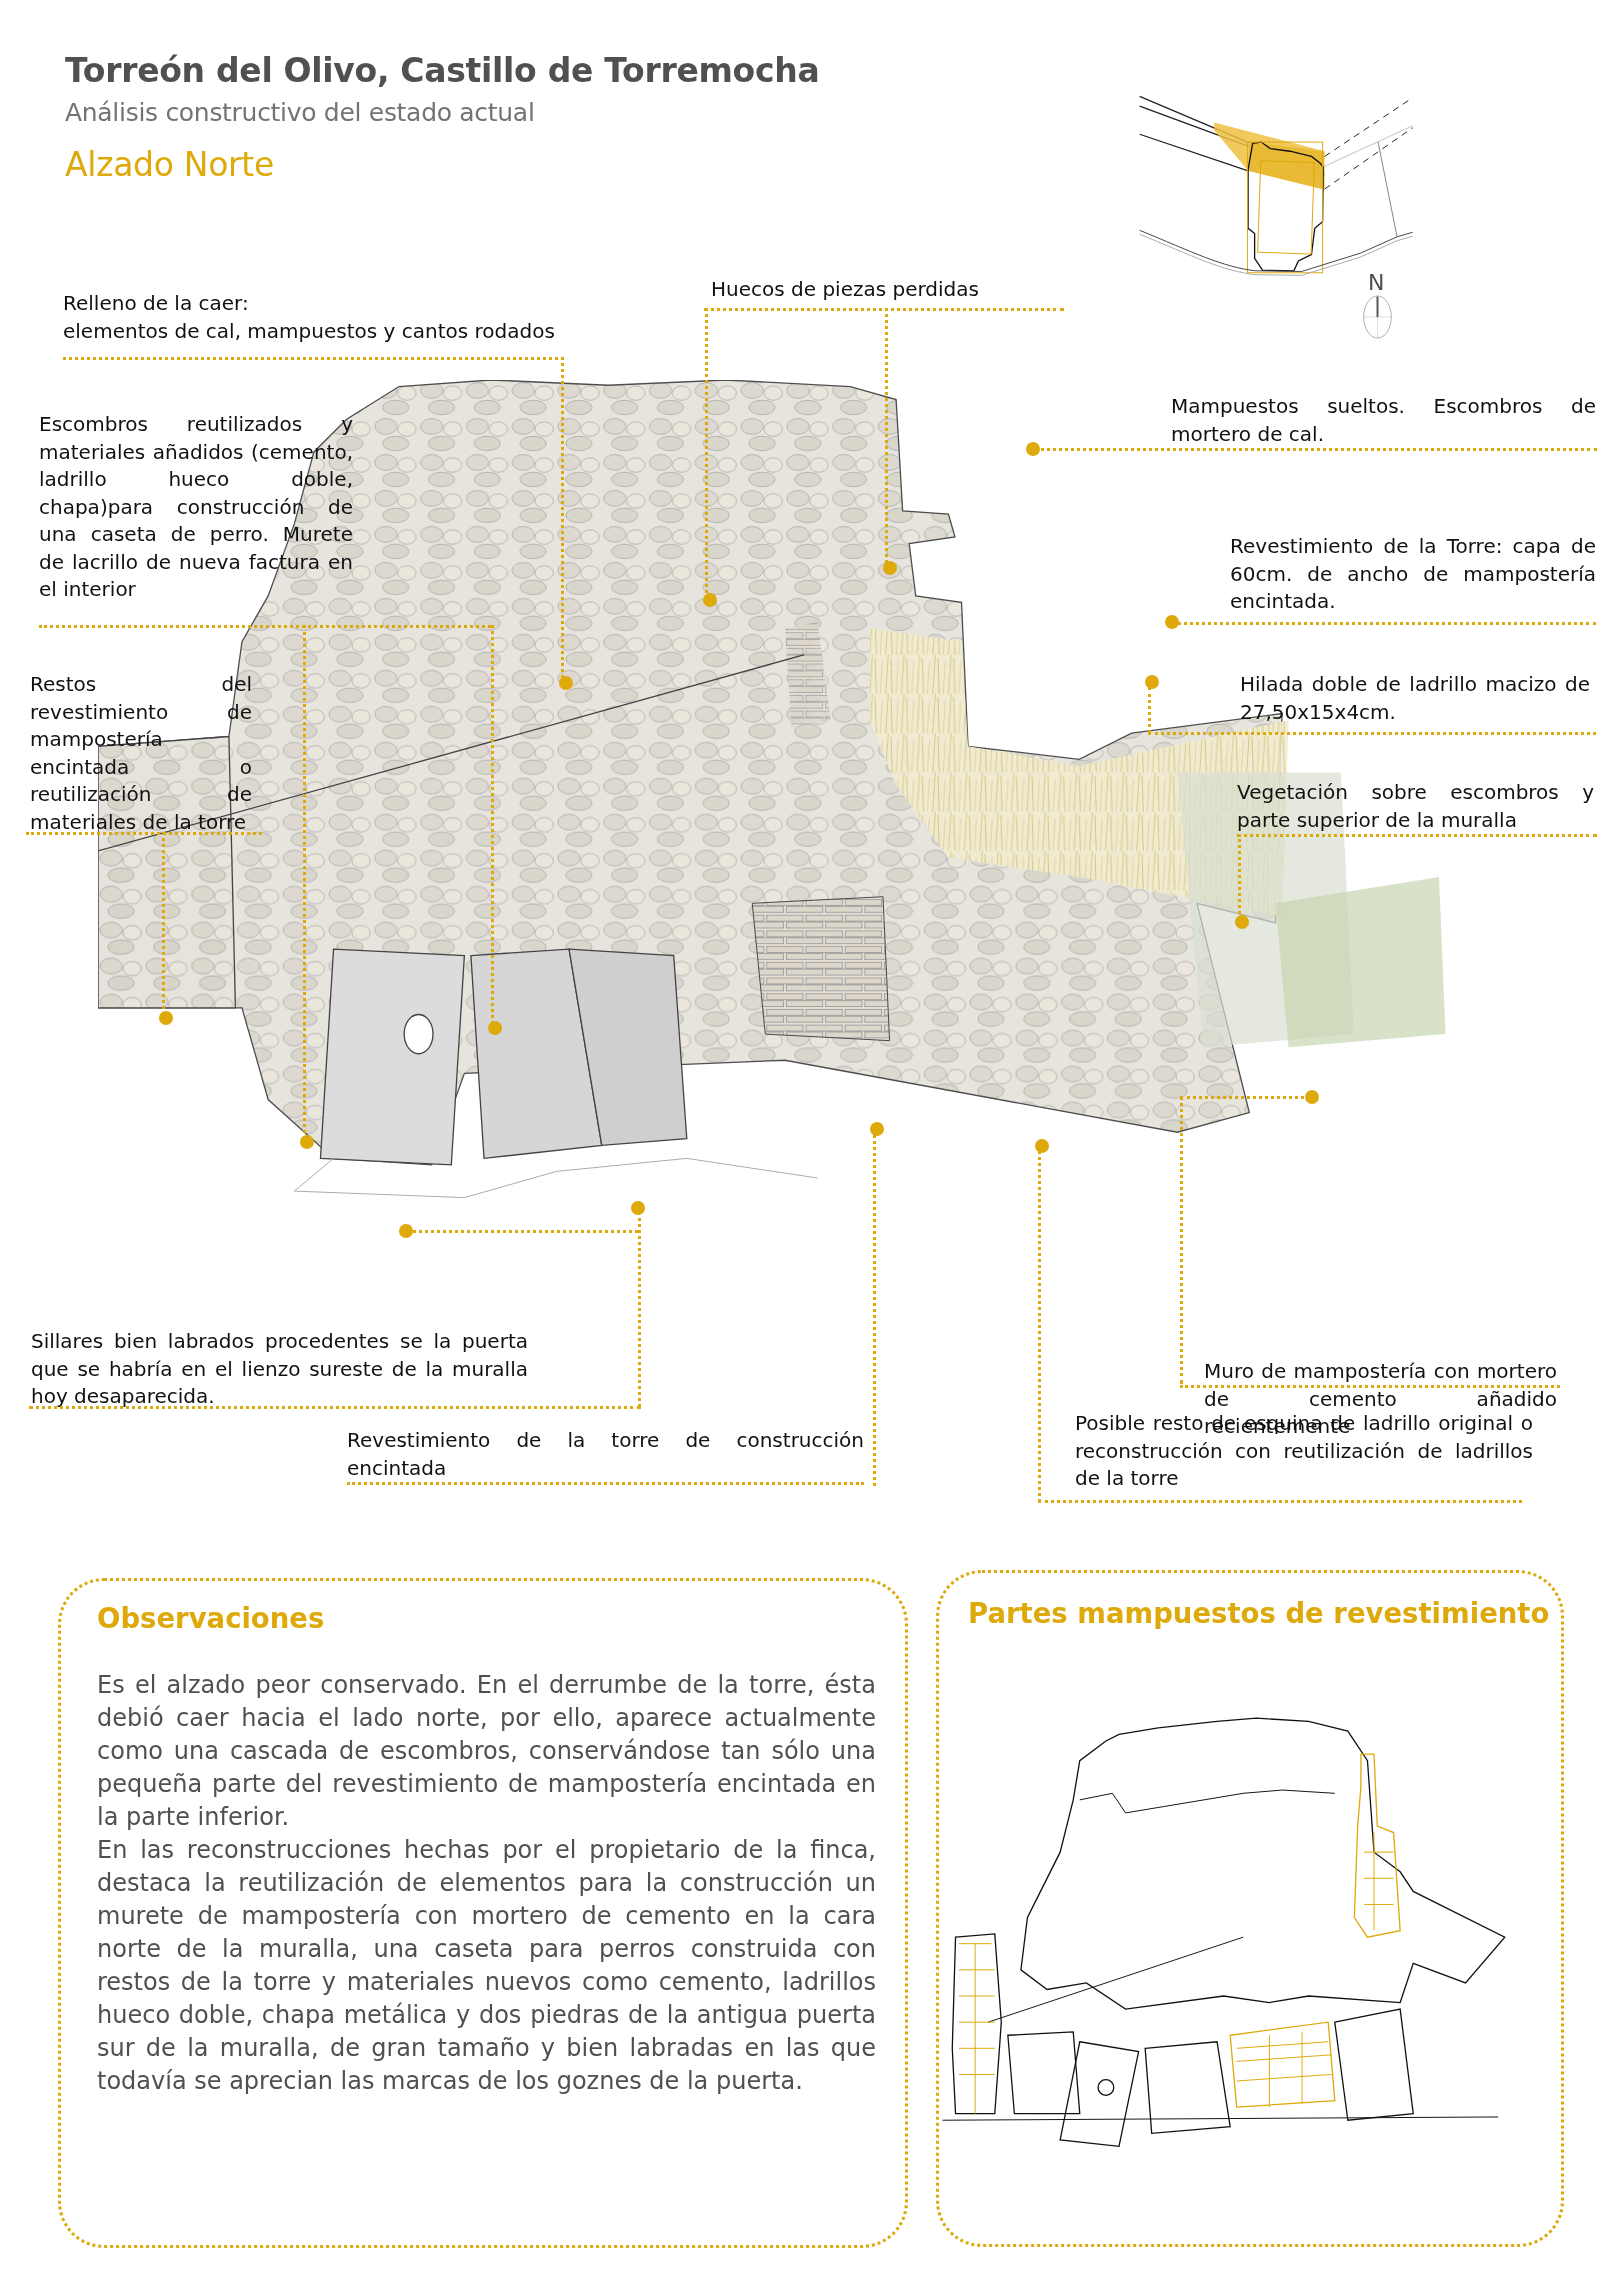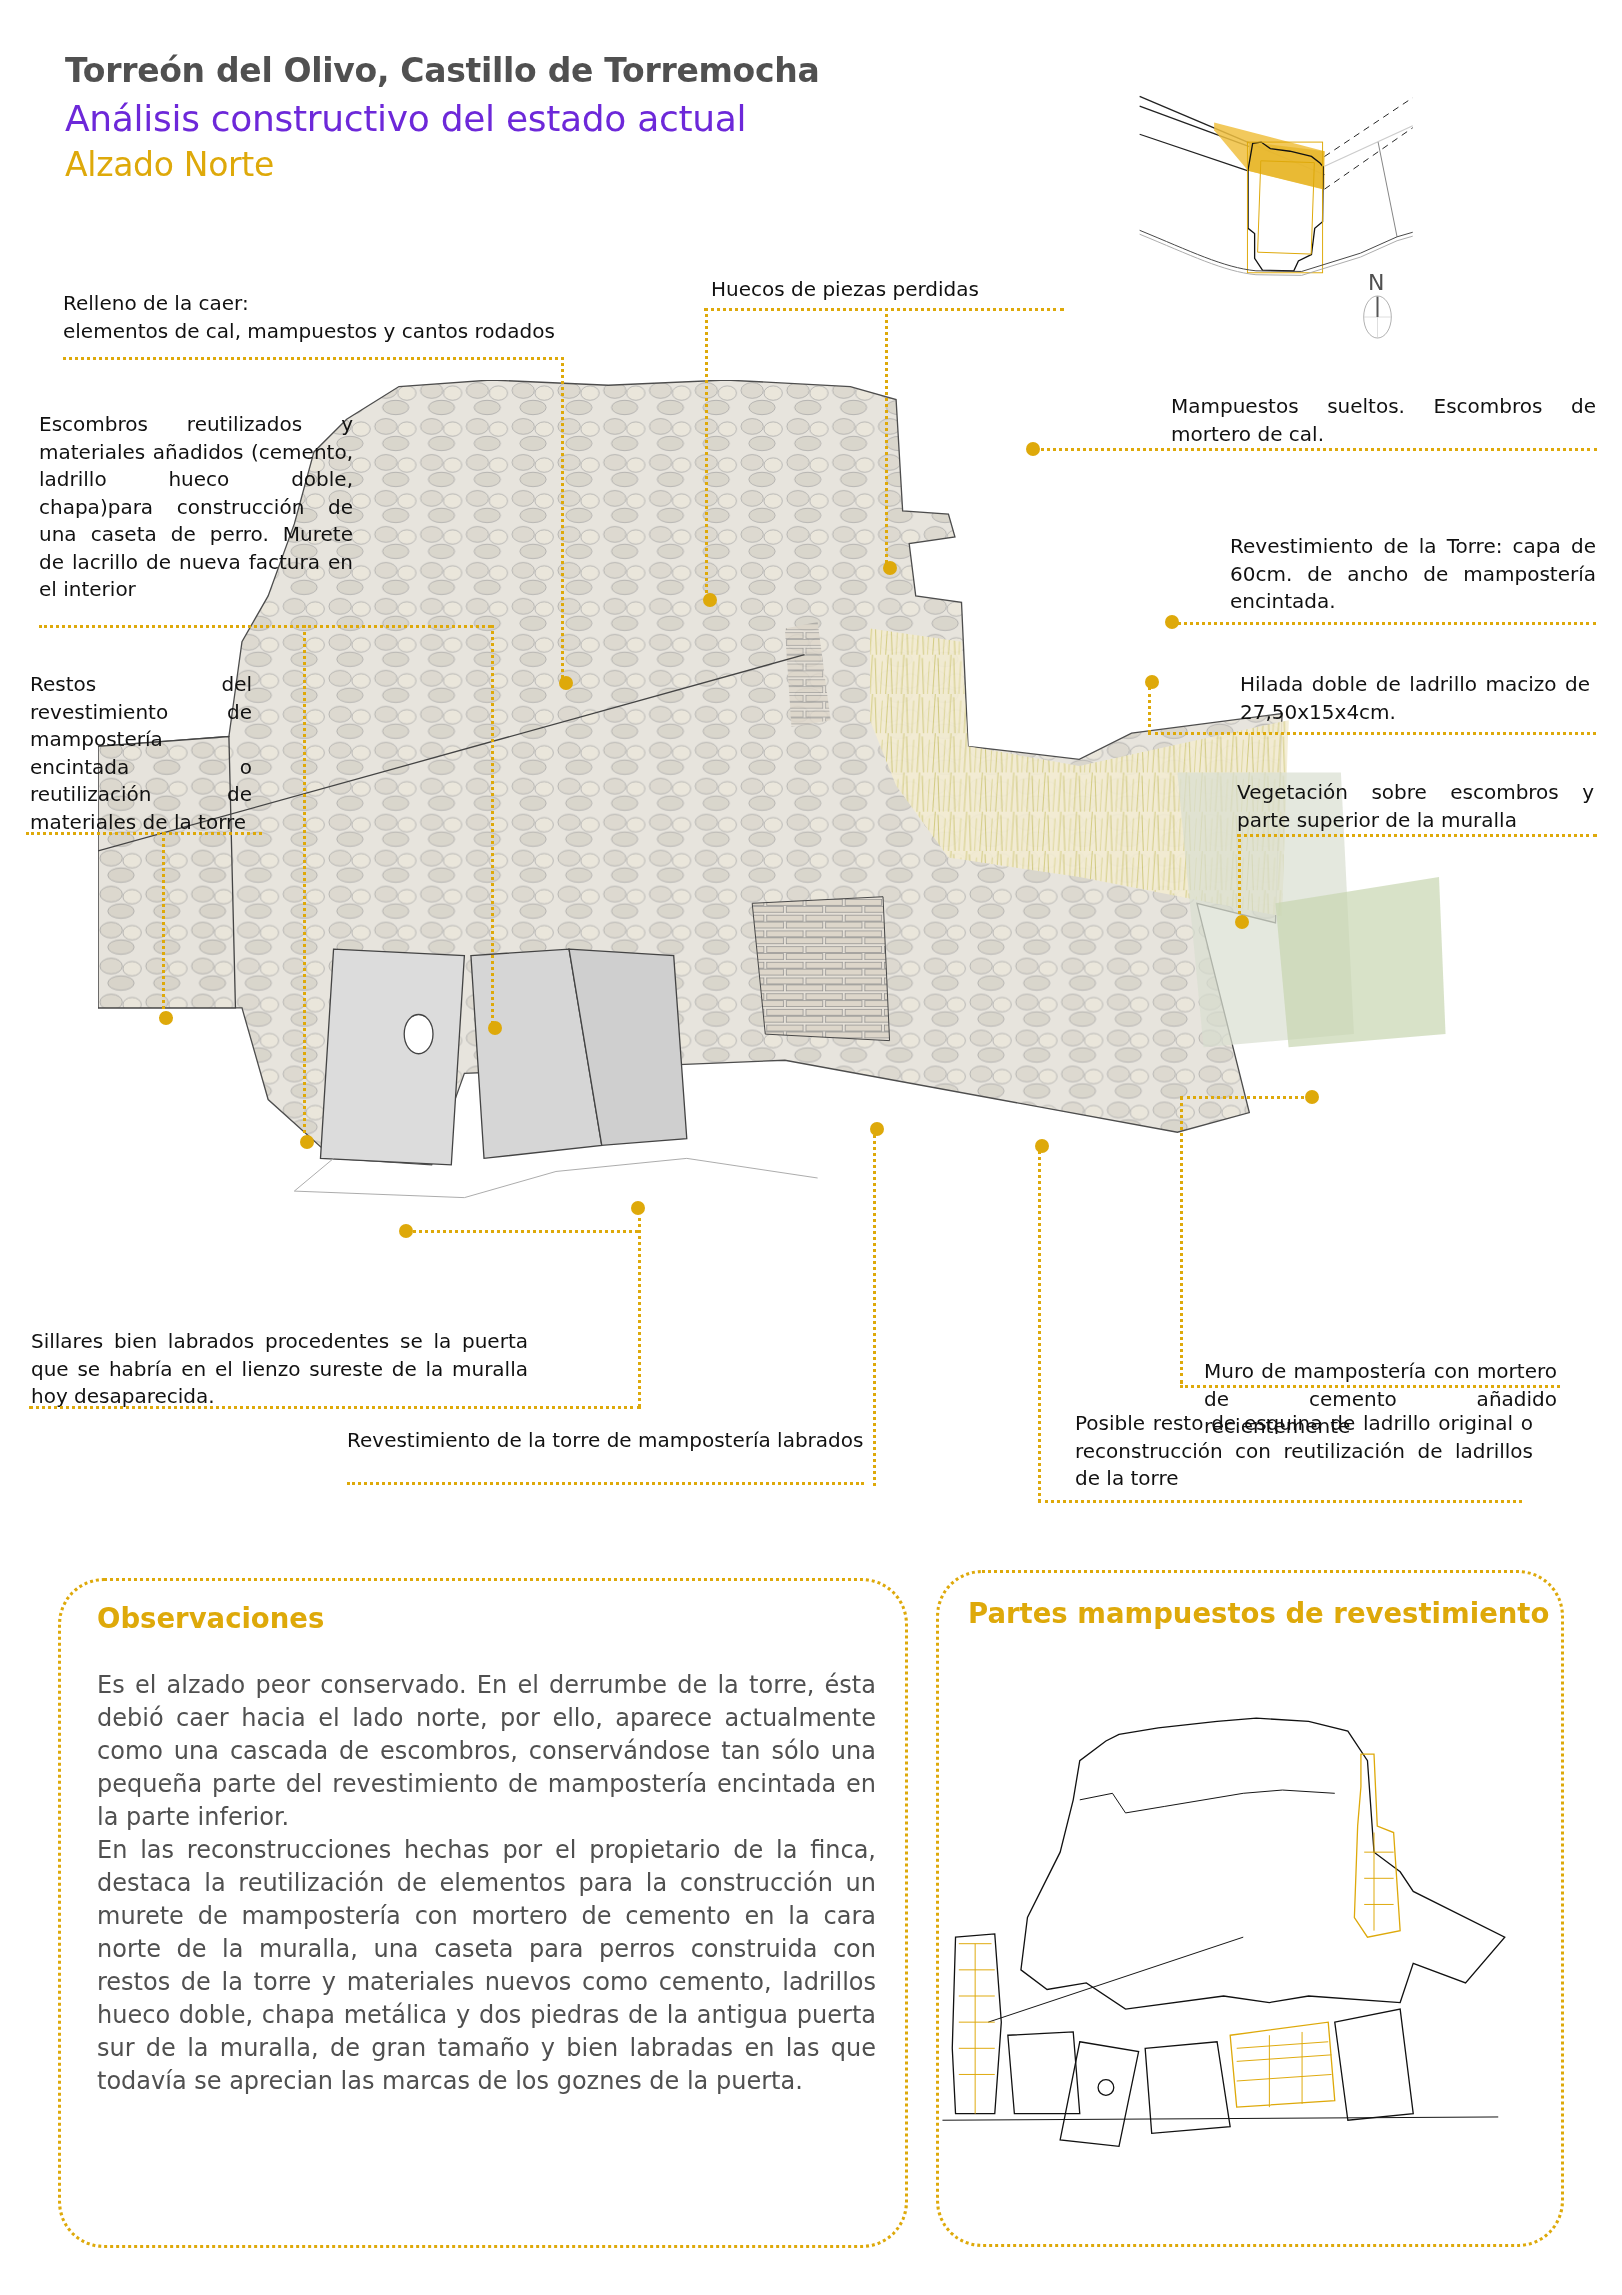--- a/index.html
+++ b/index.html
@@ -1,20 +1,20 @@
 <!DOCTYPE html>
 <html style="font-size:10.5px"><head>
 <meta charset="utf-8">
 <style>
   html, body { margin: 0; padding: 0; background: #ffffff; }
   body { width: 1623px; height: 2295px; position: relative; overflow: hidden;
          font-family: "DejaVu Sans", sans-serif; color: #111; }
   .abs { position: absolute; }
   .title { left: 65px; top: 51px; font-size: 33px; font-weight: bold; color: #505050; letter-spacing: -0.3px; }
-  .subtitle { left: 65px; top: 98px; font-size: 36px; color: #6d28d9; letter-spacing: -0.3px; }
+  .subtitle { left: 65px; top: 98px; font-size: 25px; color: #737373; letter-spacing: -0.3px; }
   .view { left: 65px; top: 145px; font-size: 33px; color: #dea90a; letter-spacing: -0.3px; }
   .ann { font-size: 20px; line-height: 27.5px; color: #111; text-align: justify; text-align-last: left; }
   .dotline-h { height: 0; border-top: 3.9px dotted #dea90a; }
   .dotline-v { width: 0; border-left: 3.9px dotted #dea90a; }
   .pin { width: 14.4px; height: 14.4px; border-radius: 50%; background: #dea90a; }
   .photo { left: 98px; top: 380px; width: 1485px; height: 955px; }
   .box { border: 3.9px dotted #dea90a; border-radius: 46px; }
   .box-title { font-size: 27.5px; font-weight: bold; color: #dea90a; }
   .obs-text { font-size: 24px; line-height: 33px; color: #505050; text-align: justify; }
 </style>
@@ -130,21 +130,21 @@
 <div class="abs dotline-v" style="left:1238px;top:834px;height:85px"></div>
 <div class="abs pin" style="left:1235px;top:915px"></div>
 
 <div class="abs ann" style="left:31px;top:1328px;width:497px;line-height:27.5px">Sillares bien labrados procedentes se la puerta que se habría en el lienzo sureste de la muralla hoy desaparecida.</div>
 <div class="abs dotline-h" style="left:29px;top:1406px;width:612px"></div>
 <div class="abs dotline-v" style="left:638px;top:1211px;height:196px"></div>
 <div class="abs dotline-h" style="left:406px;top:1230px;width:232px"></div>
 <div class="abs pin" style="left:399px;top:1224px"></div>
 <div class="abs pin" style="left:631px;top:1201px"></div>
 
-<div class="abs ann" style="left:347px;top:1427px;width:517px">Revestimiento de la torre de mampostería labrados</div>
+<div class="abs ann" style="left:347px;top:1427px;width:517px">Revestimiento de la torre de construcción encintada</div>
 <div class="abs dotline-h" style="left:347px;top:1482px;width:517px"></div>
 <div class="abs dotline-v" style="left:873px;top:1129px;height:357px"></div>
 <div class="abs pin" style="left:870px;top:1122px"></div>
 
 <div class="abs ann" style="left:1204px;top:1358px;width:353px">Muro de mampostería  con mortero de cemento añadido recientemente</div>
 <div class="abs dotline-v" style="left:1180px;top:1096px;height:288px"></div>
 <div class="abs dotline-h" style="left:1180px;top:1096px;width:131px"></div>
 <div class="abs dotline-h" style="left:1180px;top:1385px;width:380px"></div>
 <div class="abs pin" style="left:1305px;top:1090px"></div>
 

